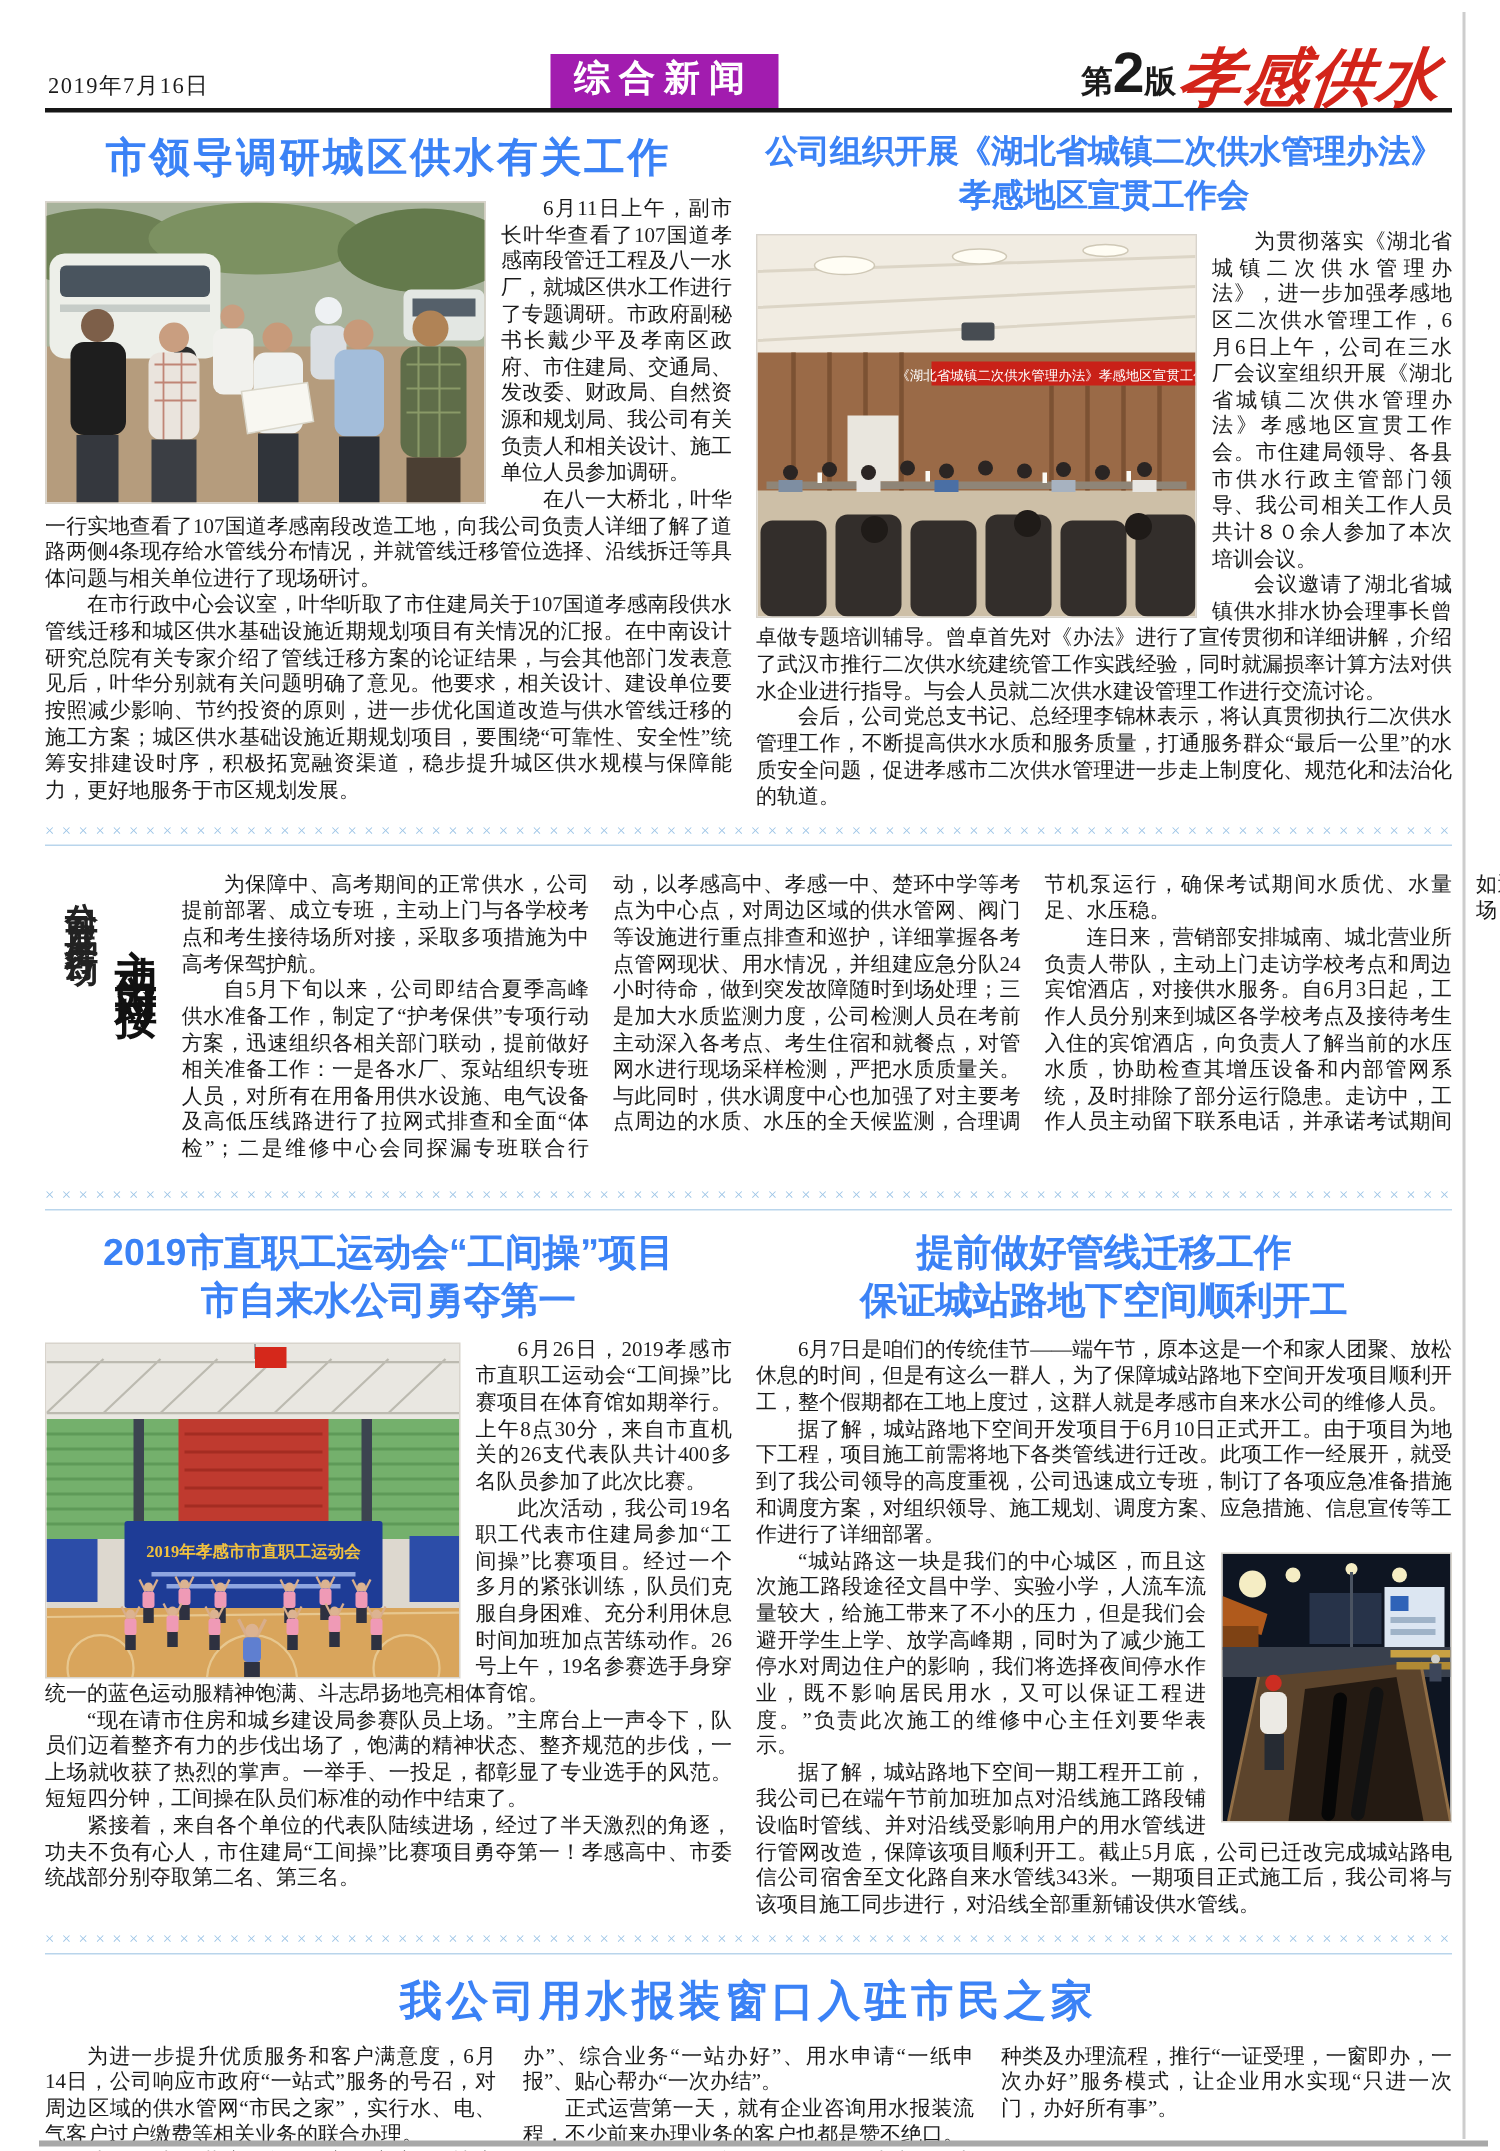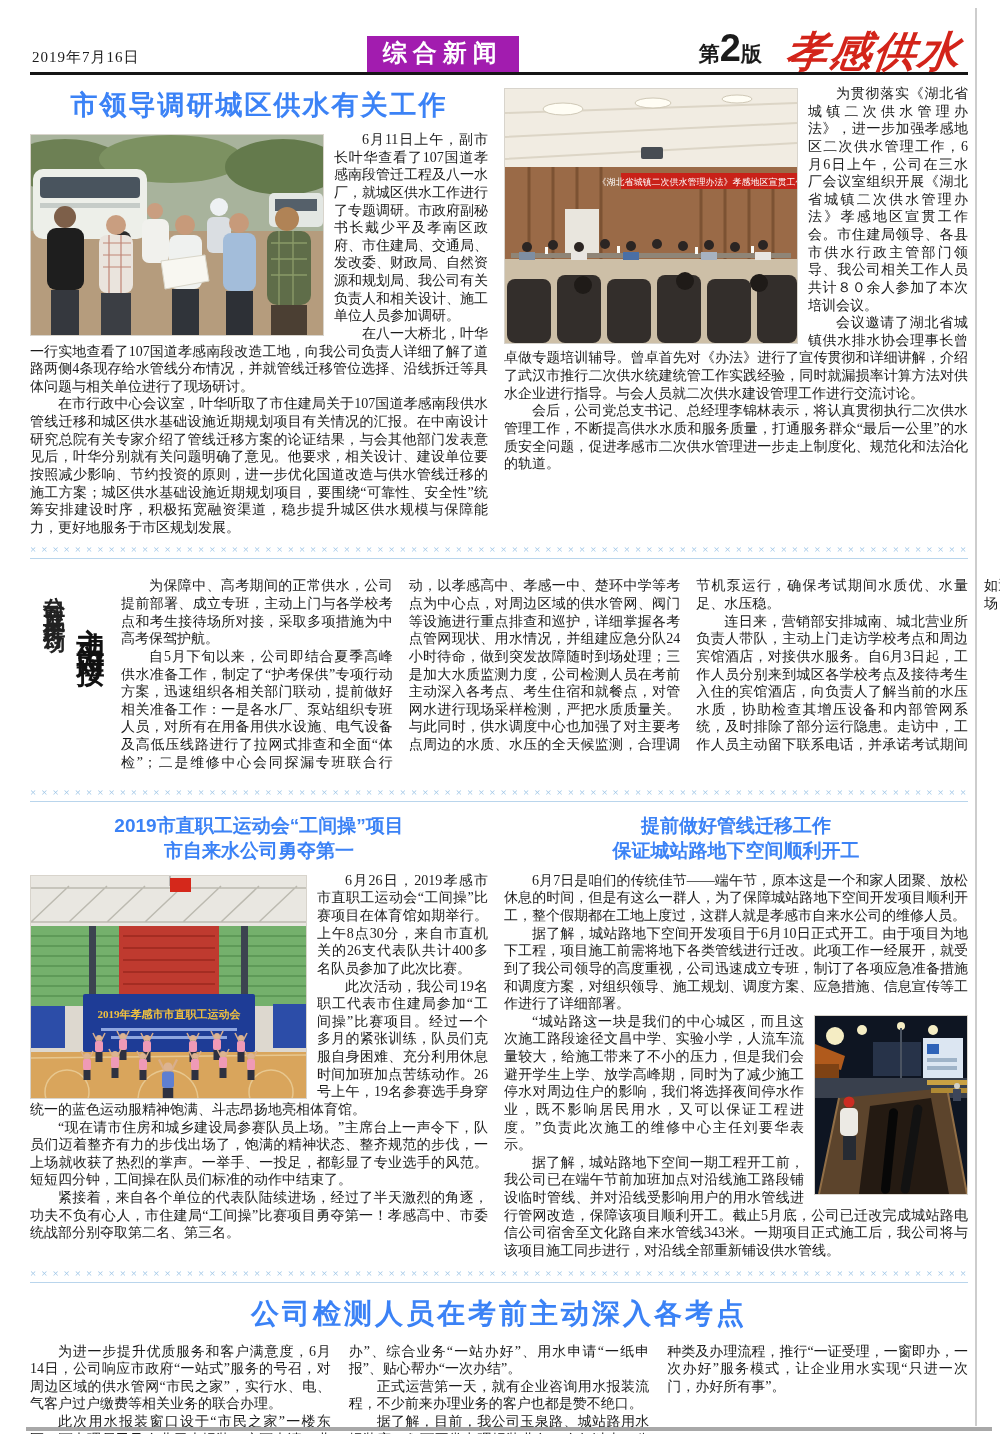--- a/index.html
+++ b/index.html
@@ -7,35 +7,35 @@
          font-family:"Liberation Serif", serif; color:#1b1b1b; }
   .sheet { position:absolute; inset:0; background:#fff; }
   .content { padding:14px 32px 0 30px; }
 
   
   .header { position:relative; height:58px; border-bottom:3px solid #161616; }
   .date { position:absolute; left:2px; bottom:5px; font-size:15px; letter-spacing:1px; }
   .section-box { position:absolute; left:44%; transform:translateX(-50%); bottom:0;
                  background:#a21caf; padding:3px 16px 4px; }
   .section-box span { color:#fff; font:bold 24px/1.2 "Liberation Sans", sans-serif; letter-spacing:6px; }
-  .mast { position:absolute; right:0; bottom:2px; display:flex; align-items:flex-end; gap:24px; }
+  .mast { position:absolute; right:0; bottom:2px; display:flex; align-items:flex-end; gap:2px; }
   .edlabel { font-weight:bold; font-size:21px; line-height:1; padding-bottom:5px; }
   .ednum { font:bold 38px/0.8 "Liberation Sans", sans-serif; }
   .masthead { color:#d3241a; font:900 italic 42px/0.85 "Liberation Sans", sans-serif;
               transform:skewX(-7deg); letter-spacing:2px; padding-right:6px; }
 
   
   .row { display:flex; gap:16px; margin-top:10px; }
   article { overflow:hidden; }
   .colL { width:458px; flex:none; }
   .colR { flex:1; min-width:0; }
   h1 { margin:2px 0 8px; text-align:center; font-family:"Liberation Sans", sans-serif; color:#3b82f6; }
   .a1 h1 { font-size:27px; letter-spacing:2px; }
   .a2 h1 { font-size:21.5px; line-height:1.35; }
-  .a4 h1, .a5 h1 { font-size:19px; line-height:1.3; }
+  .a4 h1, .a5 h1 { font-size:25px; line-height:1.3; }
   .a6 h1 { font-size:28px; letter-spacing:3px; margin:6px 0 10px; }
   p { margin:0; font-size:14px; line-height:1.26; text-align:justify; text-indent:2em; }
   .ph { float:left; margin:3px 10px 2px 0; border:1px solid #d8d4cc; }
   .ph svg { display:block; }
   .ph1 { width:292px; height:200px; }
   .ph2 { width:292px; height:254px; }
   .ph3 { width:275px; height:222px; }
   .ph4 { float:right; width:152px; height:178px; margin:2px 0 2px 10px; }
 
   
@@ -113,20 +113,21 @@
             <rect x="240" y="170" width="36" height="30" fill="#4b3f33"></rect>
             <polygon points="130,126 174,120 178,146 134,154" fill="#f8f7f1" stroke="#d9d6c9" stroke-width="1"></polygon>
           </svg>
         </div>
         <p>6月11日上午，副市长叶华查看了107国道孝感南段管迁工程及八一水厂，就城区供水工作进行了专题调研。市政府副秘书长戴少平及孝南区政府、市住建局、交通局、发改委、财政局、自然资源和规划局、我公司有关负责人和相关设计、施工单位人员参加调研。</p>
         <p>在八一大桥北，叶华一行实地查看了107国道孝感南段改造工地，向我公司负责人详细了解了道路两侧4条现存给水管线分布情况，并就管线迁移管位选择、沿线拆迁等具体问题与相关单位进行了现场研讨。</p>
         <p>在市行政中心会议室，叶华听取了市住建局关于107国道孝感南段供水管线迁移和城区供水基础设施近期规划项目有关情况的汇报。在中南设计研究总院有关专家介绍了管线迁移方案的论证结果，与会其他部门发表意见后，叶华分别就有关问题明确了意见。他要求，相关设计、建设单位要按照减少影响、节约投资的原则，进一步优化国道改造与供水管线迁移的施工方案；城区供水基础设施近期规划项目，要围绕“可靠性、安全性”统筹安排建设时序，积极拓宽融资渠道，稳步提升城区供水规模与保障能力，更好地服务于市区规划发展。</p>
       </article>
 
       <article class="a2 colR">
+        <h1><span>公司组织开展《湖北省城镇二次供水管理办法》</span><br><span>孝感地区宣贯工作会</span></h1>
         <div class="ph ph2">
           <svg viewBox="0 0 292 254" width="292" height="254">
             <rect width="292" height="254" fill="#cdbfa7"></rect>
             <rect width="292" height="82" fill="#f1ece2"></rect>
             <path d="M0 24 L292 14 M0 48 L292 34 M0 70 L292 54" stroke="#dcd5c6" stroke-width="2" fill="none"></path>
             <ellipse cx="58" cy="20" rx="20" ry="6" fill="#fffdf4" stroke="#cfc8b6"></ellipse>
             <ellipse cx="148" cy="14" rx="18" ry="5" fill="#fffdf4" stroke="#cfc8b6"></ellipse>
             <ellipse cx="232" cy="10" rx="15" ry="4" fill="#fffdf4" stroke="#cfc8b6"></ellipse>
             <rect x="136" y="58" width="22" height="12" rx="2" fill="#474c52"></rect>
             <rect x="0" y="78" width="292" height="92" fill="#9a6a47"></rect>
@@ -298,21 +299,21 @@
           </svg>
         </div>
         <p>“城站路这一块是我们的中心城区，而且这次施工路段途径文昌中学、实验小学，人流车流量较大，给施工带来了不小的压力，但是我们会避开学生上学、放学高峰期，同时为了减少施工停水对周边住户的影响，我们将选择夜间停水作业，既不影响居民用水，又可以保证工程进度。”负责此次施工的维修中心主任刘要华表示。</p>
         <p>据了解，城站路地下空间一期工程开工前，我公司已在端午节前加班加点对沿线施工路段铺设临时管线、并对沿线受影响用户的用水管线进行管网改造，保障该项目顺利开工。截止5月底，公司已迁改完成城站路电信公司宿舍至文化路自来水管线343米。一期项目正式施工后，我公司将与该项目施工同步进行，对沿线全部重新铺设供水管线。</p>
       </article>
     </div>
 
     <div class="divider"></div>
 
     <article class="a6">
-      <h1>公司检测人员在考前主动深入各考点</h1>
+      <h1>我公司用水报装窗口入驻市民之家</h1>
       <div class="bcols">
         <p>为进一步提升优质服务和客户满意度，6月14日，公司响应市政府“一站式”服务的号召，对周边区域的供水管网“市民之家”，实行水、电、气客户过户缴费等相关业务的联合办理。</p>
         <p>此次用水报装窗口设于“市民之家”一楼东区，可办理居民及企业用水报装、变更申请、业务咨询、缴费等业务,实现了用水报装“一网通办”、综合业务“一站办好”、用水申请“一纸申报”、贴心帮办“一次办结”。</p>
         <p>正式运营第一天，就有企业咨询用水报装流程，不少前来办理业务的客户也都是赞不绝口。</p>
         <p>据了解，目前，我公司玉泉路、城站路用水报装窗口仍可正常办理报装业务。今年以来，公司以需求为导向，实施企业报装“放管服”专项行动，持续优化用水报装营商环境，精简申请资料种类及办理流程，推行“一证受理，一窗即办，一次办好”服务模式，让企业用水实现“只进一次门，办好所有事”。</p>
       </div>
     </article>
 
   </div>
 

